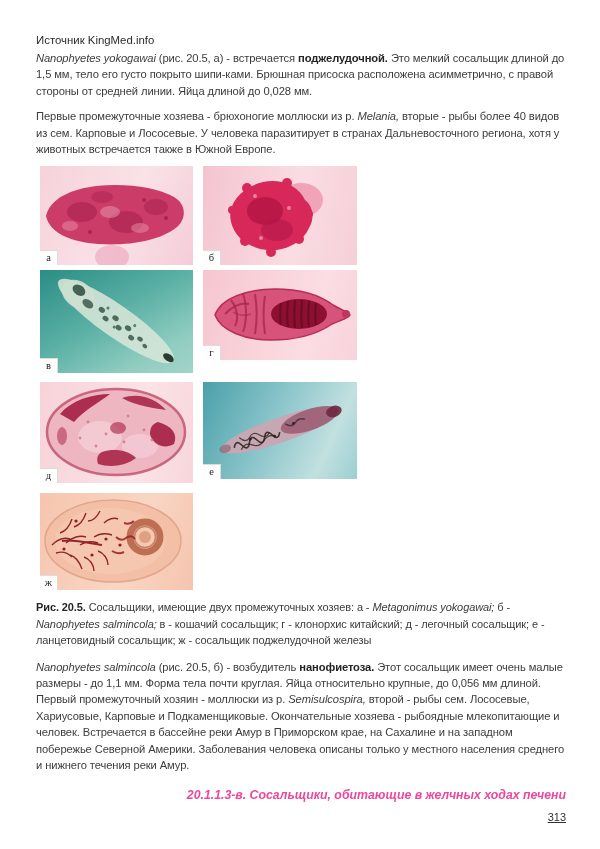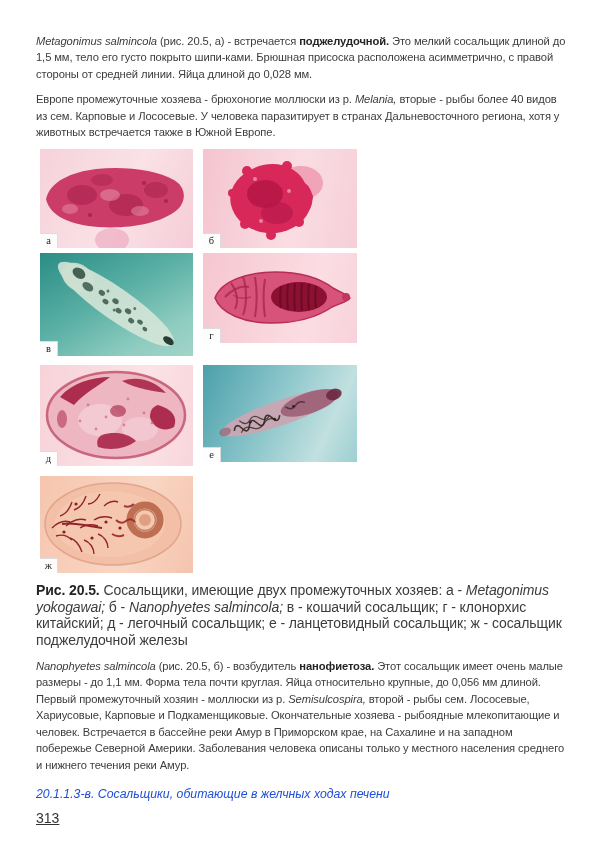--- a/index.html
+++ b/index.html
@@ -21,33 +21,34 @@
   .pG  { left:163px; top:104px; width:154px; height:90px;  background:linear-gradient(105deg,#f6c6cf,#fbdde3 70%,#f8d2da); }
   .pD  { left:0;   top:216px; width:153px; height:101px; background:linear-gradient(100deg,#f7d3d8,#fbe3e6 65%,#f8d6db); }
   .pE  { left:163px; top:216px; width:154px; height:97px;  background:linear-gradient(115deg,#4ba0aa,#8cc6cb 45%,#c2e0e0 78%,#9ccfd2); }
   .pZH { left:0;   top:327px; width:153px; height:97px;  background:linear-gradient(110deg,#f6c5ae,#f9d6c4 60%,#f5c4ad); }
   .plabel {
     position:absolute; left:0; bottom:0; min-width:13px; height:14px; padding:0 2px;
     background:#fdfdfd; border-top:1px solid #dcdcdc; border-right:1px solid #dcdcdc;
     font-family:"Liberation Serif","DejaVu Serif",serif; font-size:10.5px; line-height:14px;
     text-align:center; color:#1f1f1f;
   }
-  .caption { font-size:14px; line-height:16.4px; letter-spacing:-0.1px; margin:9px 0 10px 0; }
-  .subheading { font-size:12.3px; font-weight:normal; font-style:italic; color:#1d4ed8; margin:13px 0 0 0; line-height:16px; }
-  .pagenum { font-size:14px; color:#333333; margin-top:8px;text-decoration:underline; }
+  .caption { font-size:11px; line-height:16.4px; letter-spacing:-0.1px; margin:9px 0 10px 0; }
+  .subheading { font-size:12.3px; font-weight:bold; font-style:italic; color:#ec4899; margin:13px 0 0 0; line-height:16px;text-align:right; }
+  .pagenum { text-align:right; font-size:11px; color:#333333; margin-top:8px;text-decoration:underline; }
 </style>
 </head>
 <body>
 
 <div class="page">
 
-
-  <p class="body"><i>Metagonimus salmincola</i><span> (рис. 20.5, а) - встречается </span><b>поджелудочной.</b><span> Это мелкий сосальщик длиной до 1,5 мм, тело его густо покрыто шипи-ками. Брюшная присоска расположена асимметрично, с правой стороны от средней линии. Яйца длиной до 0,028 мм.</span></p>
-
-  <p class="body"><span>Европе промежуточные хозяева - брюхоногие моллюски из р. </span><i>Melania,</i><span> вторые - рыбы более 40 видов из сем. Карповые и Лососевые. У человека паразитирует в странах Дальневосточного региона, хотя у животных встречается также в Южной Европе.</span></p>
+  <div class="source">Источник KingMed.info</div>
+
+  <p class="body"><i>Nanophyetes yokogawai</i><span> (рис. 20.5, а) - встречается </span><b>поджелудочной.</b><span> Это мелкий сосальщик длиной до 1,5 мм, тело его густо покрыто шипи-ками. Брюшная присоска расположена асимметрично, с правой стороны от средней линии. Яйца длиной до 0,028 мм.</span></p>
+
+  <p class="body"><span>Первые промежуточные хозяева - брюхоногие моллюски из р. </span><i>Melania,</i><span> вторые - рыбы более 40 видов из сем. Карповые и Лососевые. У человека паразитирует в странах Дальневосточного региона, хотя у животных встречается также в Южной Европе.</span></p>
 
   <div class="figgrid">
 
     <div class="panel pA">
       <svg viewBox="0 0 153 99" preserveAspectRatio="none">
         <ellipse cx="72" cy="91" rx="17" ry="12" fill="#eda7bf" opacity="0.65"></ellipse>
         <path d="M6,50 C10,32 32,23 56,20 C86,17 116,21 134,31 C146,38 147,52 137,61 C120,75 88,80 58,78 C32,76 10,68 6,50 Z" fill="#cb3d68"></path>
         <ellipse cx="42" cy="46" rx="15" ry="10" fill="#a9204e" opacity="0.6"></ellipse>
         <ellipse cx="86" cy="56" rx="17" ry="11" fill="#a9204e" opacity="0.6"></ellipse>
         <ellipse cx="116" cy="41" rx="12" ry="8" fill="#a9204e" opacity="0.55"></ellipse>

